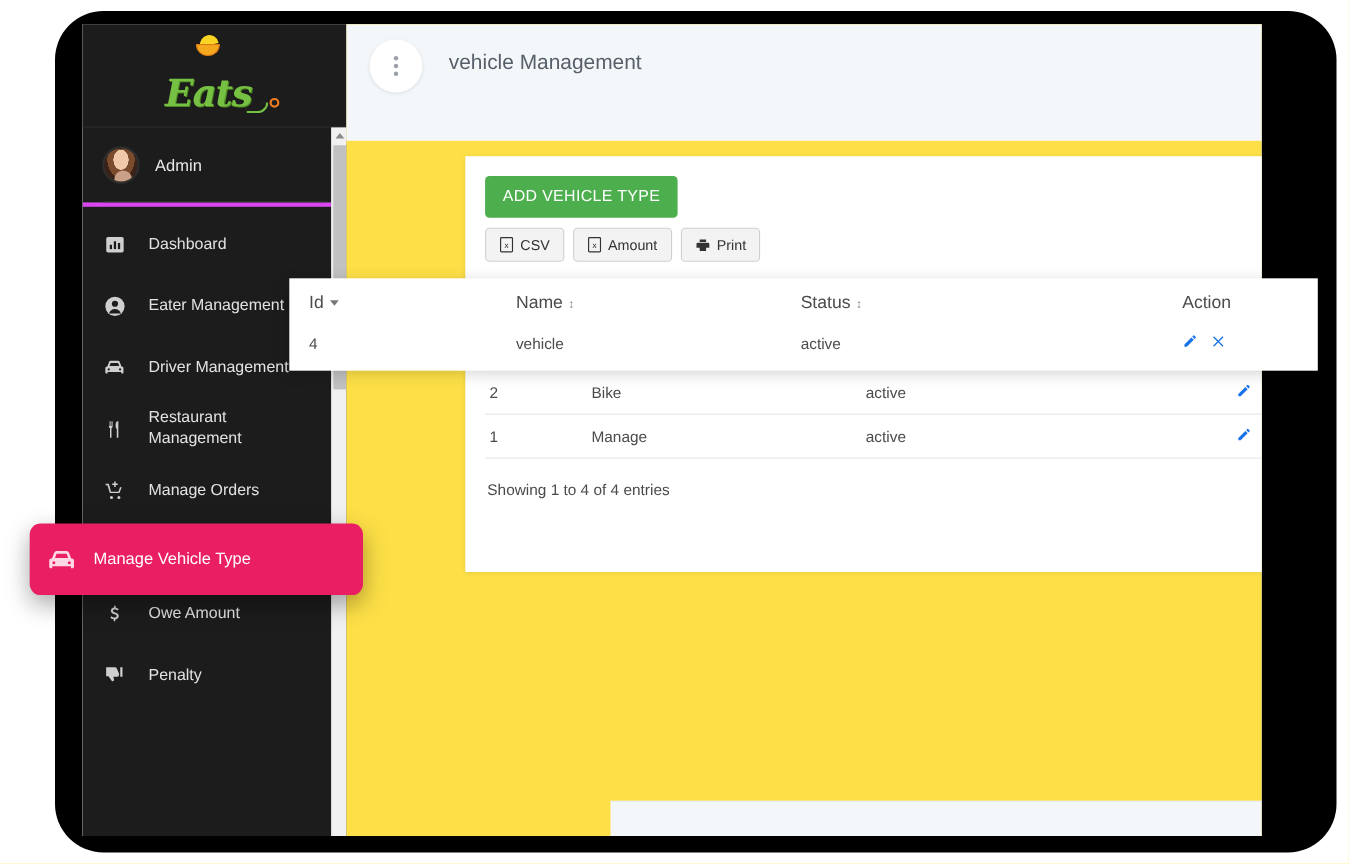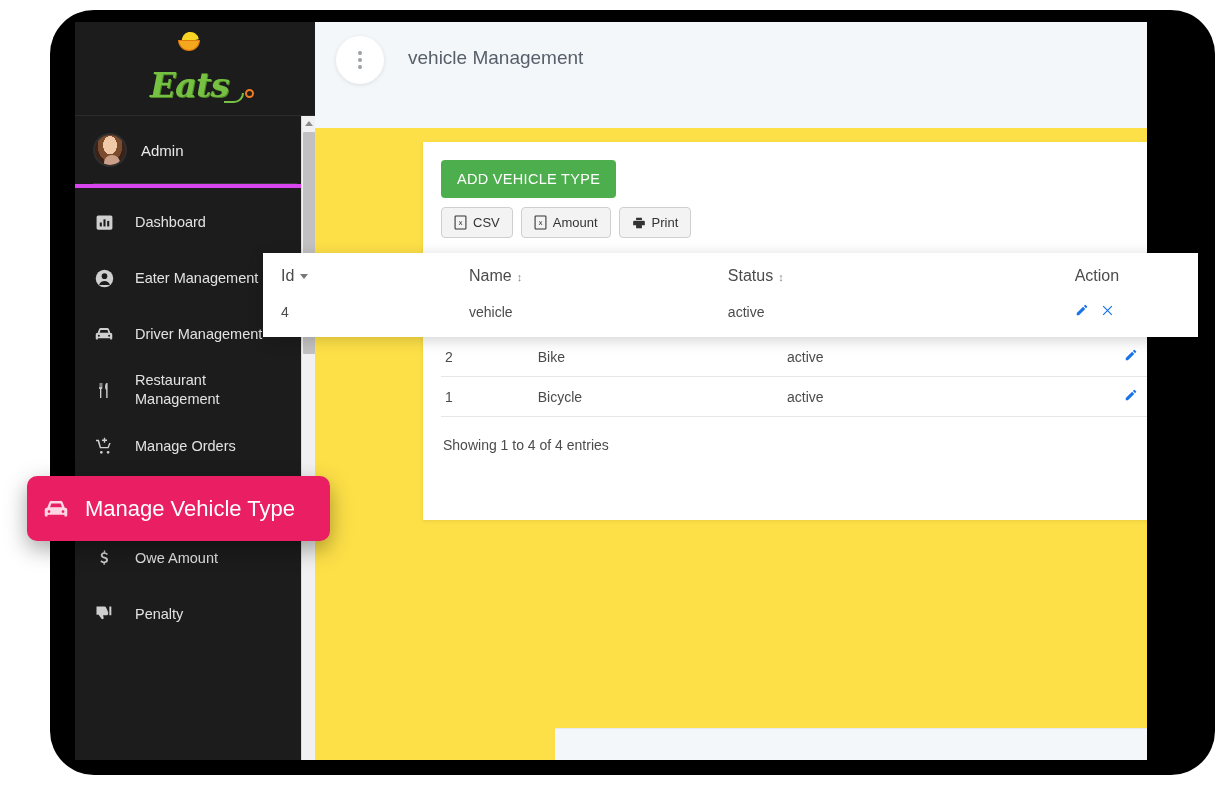--- a/index.html
+++ b/index.html
@@ -288,21 +288,21 @@
     display: flex; align-items: center;
     z-index: 60;
     cursor: pointer;
   }
   #vehicle-type-callout .callout-icon {
     width: 58px; flex: 0 0 58px;
     display: flex; align-items: center; justify-content: center;
   }
   #vehicle-type-callout .callout-icon svg { fill: #fdd7e4; display:block; }
   #vehicle-type-callout .callout-label {
-    color: #ffffff; font-size: 22px;
+    color: #ffffff; font-size: 15px;
   }
 
   
   #app-footer {
     position: absolute; left: 240px; right: 0; bottom: 0;
     height: 32px; background: #f4f7f9;
     border-top: 1px solid #e6eaee;
   }
 </style>
 </head>
@@ -505,21 +505,21 @@
                     <svg width="14" height="14" viewBox="0 0 24 24" fill="#1a73e8">
                         <path d="M3 17.3V21h3.7L17.6 10.1l-3.7-3.7zM20.7 7a1 1 0 0 0 0-1.4l-2.3-2.3a1 1 0 0 0-1.4 0l-1.8 1.8 3.7 3.7z"></path>
                       </svg>
                   </span>
 
                 </div>
               </td>
             </tr>
             <tr>
               <td class="col-id">1</td>
-              <td class="col-name">Bicycle</td>
+              <td class="col-name">Manage</td>
               <td class="col-status">active</td>
               <td class="col-action">
                 <div class="row-actions">
                   <span class="icon-edit">
                     <svg width="14" height="14" viewBox="0 0 24 24" fill="#1a73e8">
                         <path d="M3 17.3V21h3.7L17.6 10.1l-3.7-3.7zM20.7 7a1 1 0 0 0 0-1.4l-2.3-2.3a1 1 0 0 0-1.4 0l-1.8 1.8 3.7 3.7z"></path>
                       </svg>
                   </span>
 
                 </div>

